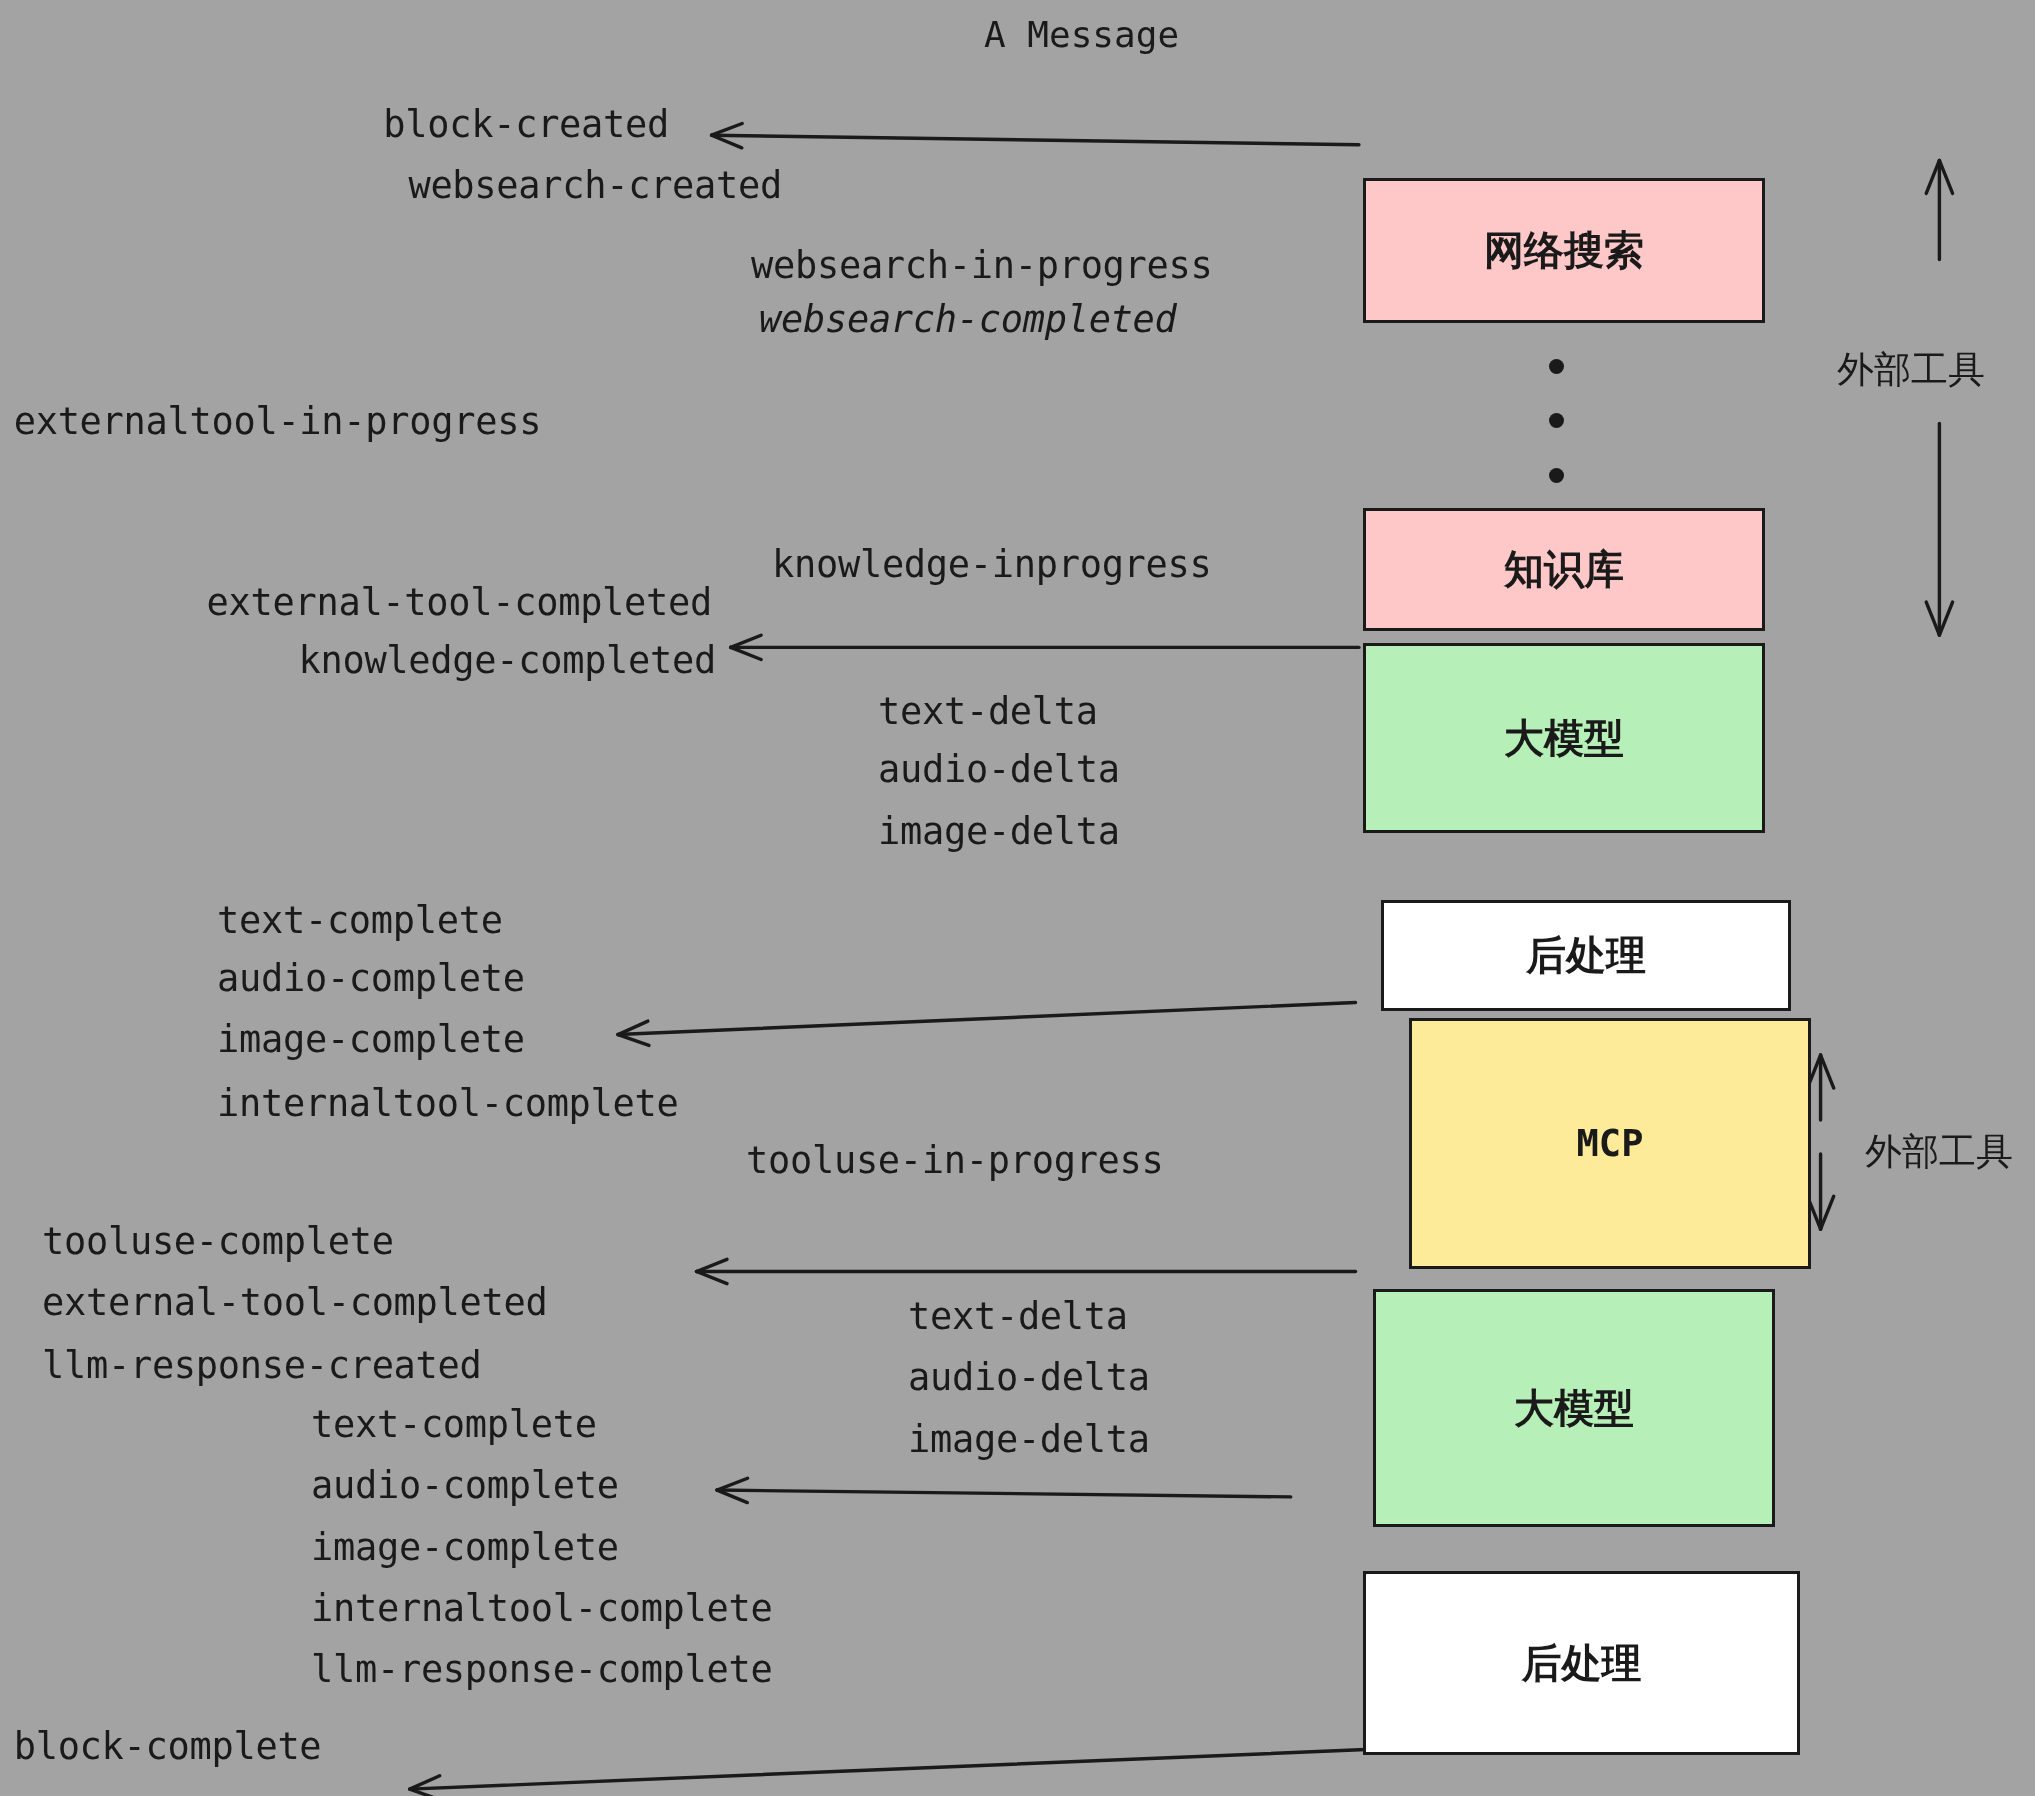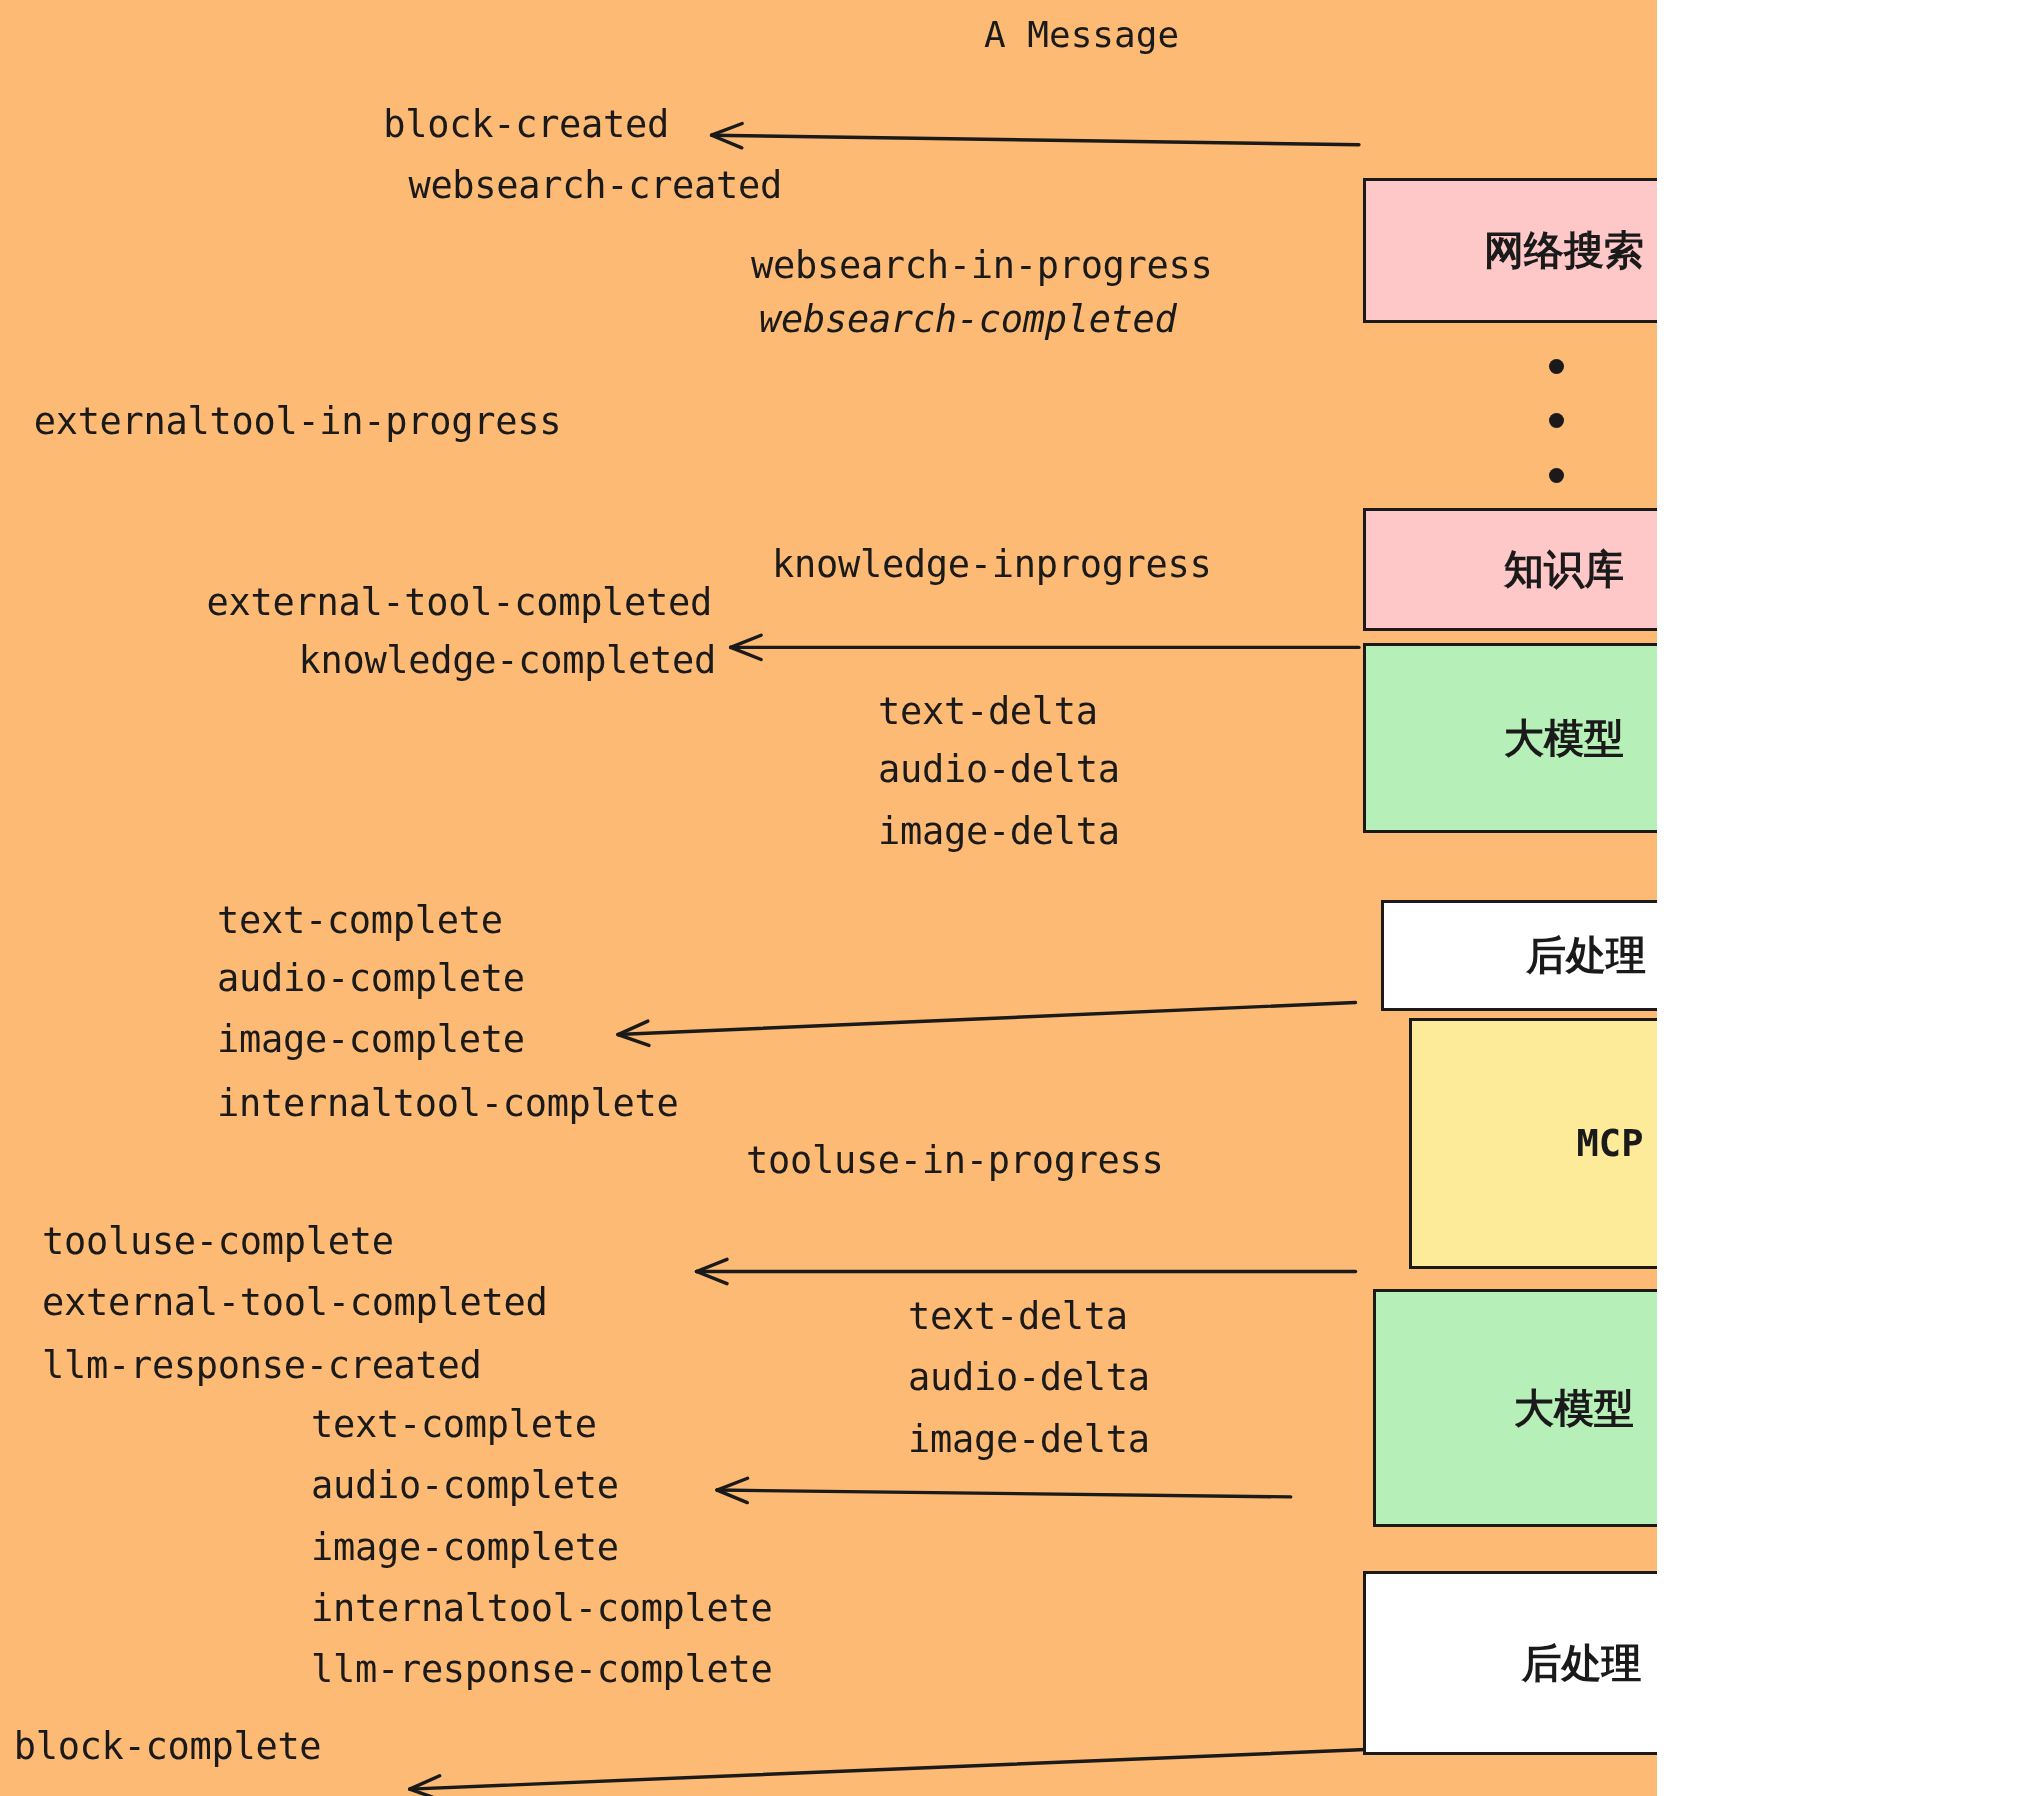--- a/index.html
+++ b/index.html
@@ -2,23 +2,23 @@
 <html style="font-size:11px"><head>
 <meta charset="utf-8">
 <style>
   html, body {
     margin: 0;
     padding: 0;
     background: #ffffff;
   }
   #stage {
     position: relative;
-    width: 1657px;
+    width: 2035px;
     height: 1796px;
-    background: #fdba74;
+    background: #a3a3a3;
     font-family: "DejaVu Sans Mono", "Liberation Mono", monospace;
     overflow: hidden;
   }
   .lbl {
     position: absolute;
     white-space: nowrap;
     color: #1a1a1a;
     font-family: "DejaVu Sans Mono", "Liberation Mono", monospace;
     font-size: 37px;
     line-height: 1.0;
@@ -109,21 +109,21 @@
       <line x1="2666" y1="1690" x2="2666" y2="1800" stroke="#1A1A1A" stroke-width="5" stroke-linecap="round"></line>
       <line x1="2666" y1="1800" x2="2685.287864409475" y2="1751.7094389500214" stroke="#1A1A1A" stroke-width="5" stroke-linecap="round"></line>
       <line x1="2666" y1="1800" x2="2646.712135590525" y2="1751.7094389500214" stroke="#1A1A1A" stroke-width="5" stroke-linecap="round"></line>
     </svg>
 
   <div id="events-layer">
       <div class="lbl r" style="left: 669px; top: 106px;">block-created</div>
       <div class="lbl r" style="left: 782px; top: 167px;">websearch-created</div>
       <div class="lbl" style="left: 751px; top: 212px; margin-top: 35px;">websearch-in-progress</div>
       <div class="lbl" style="left: 759px; top: 301px; font-style: italic;">websearch-completed</div>
-      <div class="lbl" style="left: 13.7px; top: 403px; margin-left: 20px;">externaltool-in-progress</div>
+      <div class="lbl" style="left: 13.7px; top: 403px;">externaltool-in-progress</div>
       <div class="lbl" style="left: 772px; top: 546px;">knowledge-inprogress</div>
       <div class="lbl r" style="left: 712px; top: 584px;">external-tool-completed</div>
       <div class="lbl r" style="left: 716px; top: 642px;">knowledge-completed</div>
       <div class="lbl" style="left: 878px; top: 693px;">text-delta</div>
       <div class="lbl" style="left: 878px; top: 751px;">audio-delta</div>
       <div class="lbl" style="left: 878px; top: 813px;">image-delta</div>
       <div class="lbl" style="left: 217px; top: 902px;">text-complete</div>
       <div class="lbl" style="left: 217px; top: 960px;">audio-complete</div>
       <div class="lbl" style="left: 217px; top: 1021px;">image-complete</div>
       <div class="lbl" style="left: 217px; top: 1085px;">internaltool-complete</div>

